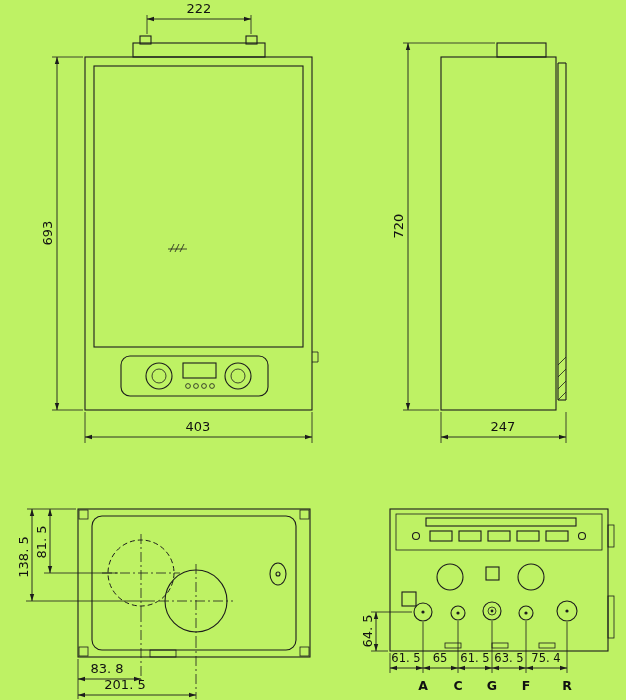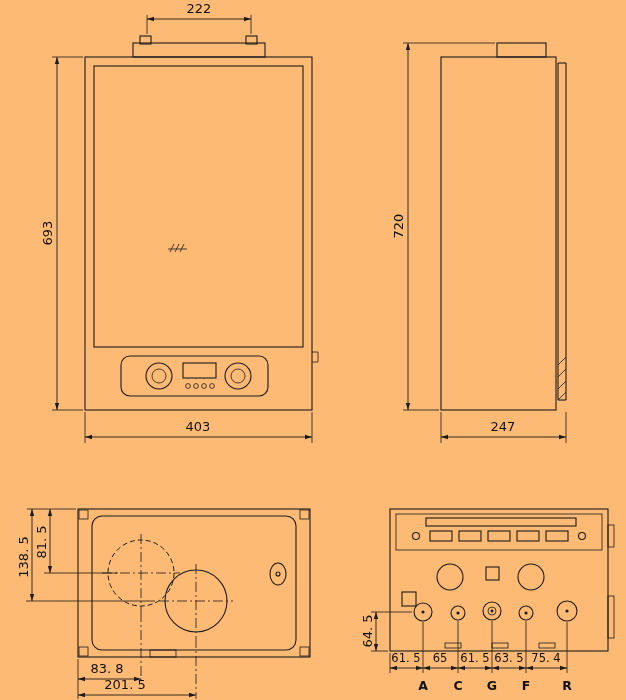--- a/index.html
+++ b/index.html
@@ -1,16 +1,16 @@
 <!DOCTYPE html>
 <html><head>
 <meta charset="utf-8">
 <style>
   html,body{margin:0;padding:0;background:#ffffff;}
-  .page{width:626px;height:700px;background:#fdba74;position:relative;font-family:"DejaVu Sans",sans-serif;}
+  .page{width:626px;height:700px;background:#bef264;position:relative;font-family:"DejaVu Sans",sans-serif;}
   svg{display:block;}
   .ln{stroke:#1c1c1c;stroke-width:1.1;fill:none;}
   .thin{stroke:#1c1c1c;stroke-width:0.8;fill:none;}
   .dim{stroke:#1c1c1c;stroke-width:0.9;fill:none;}
   .ext{stroke:#1c1c1c;stroke-width:0.8;fill:none;}
   .cl{stroke:#1c1c1c;stroke-width:0.8;fill:none;stroke-dasharray:10 3 2 3;}
   .dash{stroke:#1c1c1c;stroke-width:1;fill:none;stroke-dasharray:5 3;}
   text{font-family:"DejaVu Sans","Liberation Sans",sans-serif;font-size:13px;fill:#111;}
   .small{font-size:11.5px;}
   .portlbl{font-size:12.5px;font-weight:bold;}

